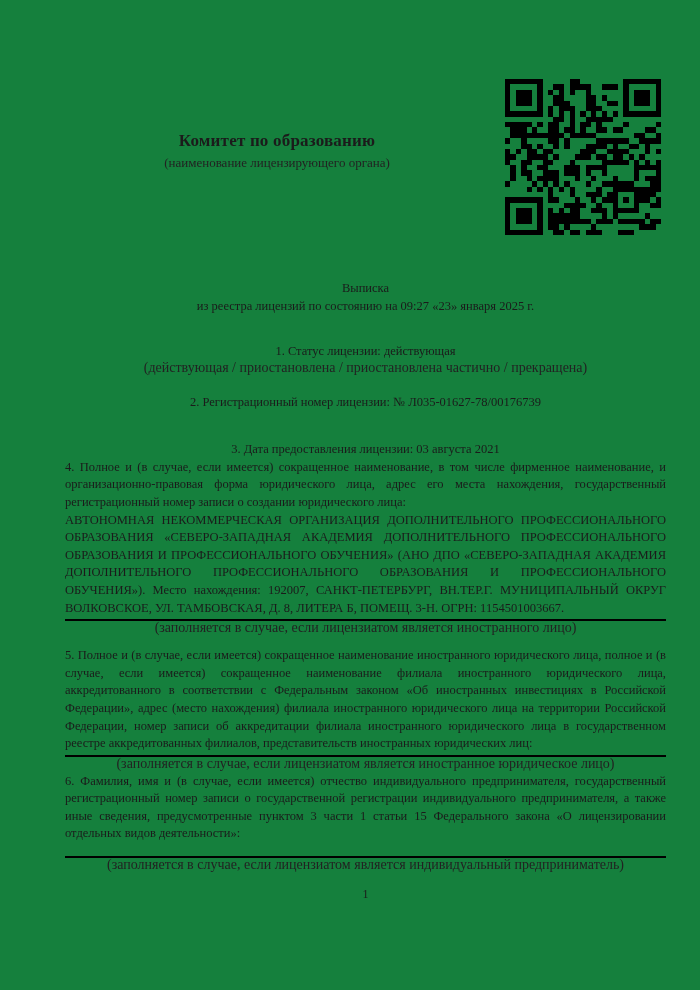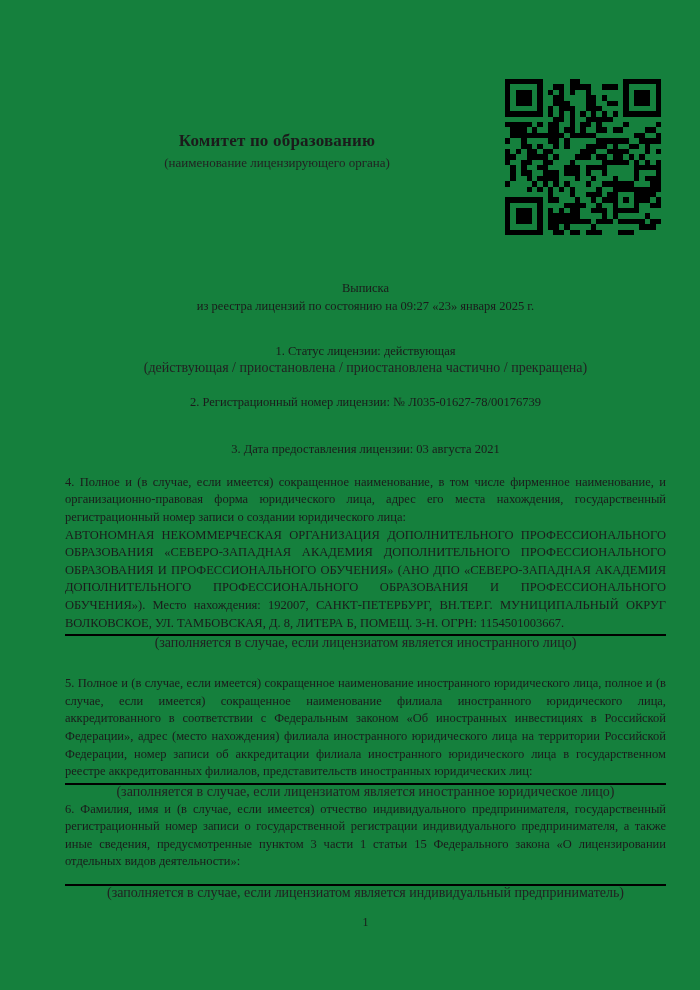--- a/index.html
+++ b/index.html
@@ -36,26 +36,26 @@
 
   .item-line{margin-top:0;text-align:center;}
   .item-status{margin-top:28px;}
   .small-caption{
     font-size:14px;line-height:14px;text-align:center;color:#222222;
   }
   .item-regnum{margin-top:19px;}
   .item-date{margin-top:30px;}
 
   .para{text-align:justify;text-justify:inter-word;}
-  .item-legal{margin-top:15px;}
+  .item-legal{}
   .rule{
     border:none;border-top:2px solid #000000;height:0;margin:0;
     margin-top:2px;width:100%;
   }
-  .item-foreign{margin-top:25px;}
+  .item-foreign{margin-top:12px;}
   .rule-gap{margin-top:13px;}
   .item-ip{margin-top:2px;}
 
   .page-number{margin-top:14px;text-align:center;font-size:12px;line-height:16px;}
 </style>
 </head>
 <body>
 
 <div class="page">
 

